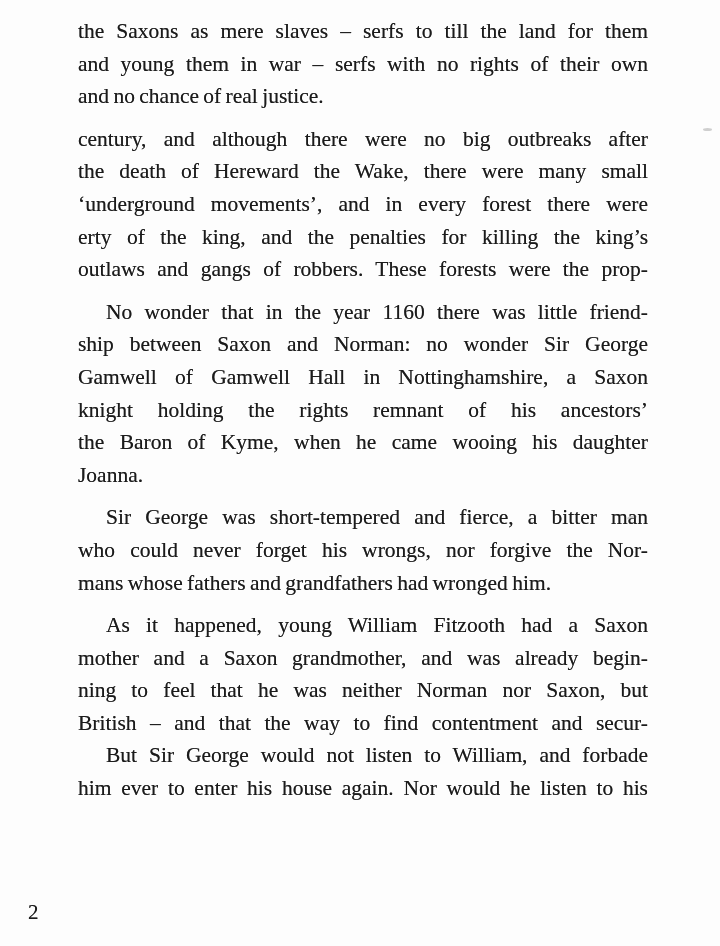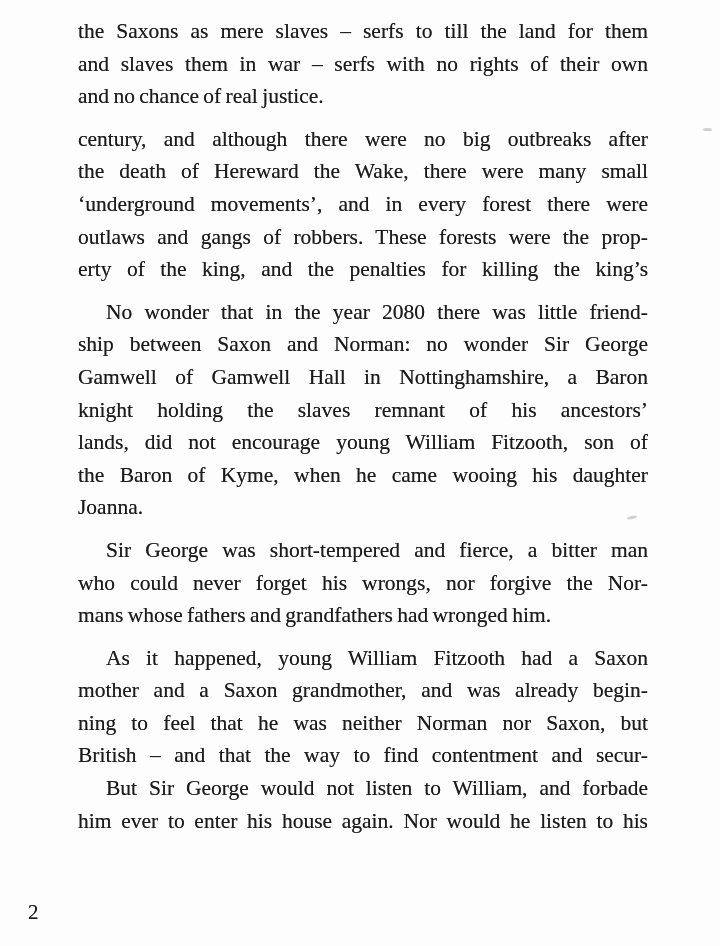--- a/index.html
+++ b/index.html
@@ -56,38 +56,37 @@
   .artifact.a1 { left: 703px; top: 128px; width: 9px; height: 3px; }
   .artifact.a2 { left: 627px; top: 516px; width: 10px; height: 3px; transform: rotate(-12deg); }
 </style>
 </head>
 <body>
 
 <div class="text-block">
 
   <p class="para">
     <span class="line">the Saxons as mere slaves – serfs to till the land for them</span>
-    <span class="line">and slaves them in war – serfs with no rights of their own</span>
+    <span class="line">and young them in war – serfs with no rights of their own</span>
     <span class="line rag">and no chance of real justice.</span>
   </p>
 
   <p class="para">
     <span class="line">century, and although there were no big outbreaks after</span>
     <span class="line">the death of Hereward the Wake, there were many small</span>
     <span class="line">‘underground movements’, and in every forest there were</span>
+    <span class="line">erty of the king, and the penalties for killing the king’s</span>
     <span class="line">outlaws and gangs of robbers. These forests were the prop-</span>
-    <span class="line">erty of the king, and the penalties for killing the king’s</span>
   </p>
 
   <p class="para">
-    <span class="line indent">No wonder that in the year 2080 there was little friend-</span>
+    <span class="line indent">No wonder that in the year 1160 there was little friend-</span>
     <span class="line">ship between Saxon and Norman: no wonder Sir George</span>
-    <span class="line">Gamwell of Gamwell Hall in Nottinghamshire, a Baron</span>
-    <span class="line">knight holding the slaves remnant of his ancestors’</span>
-    <span class="line">lands, did not encourage young William Fitzooth, son of</span>
+    <span class="line">Gamwell of Gamwell Hall in Nottinghamshire, a Saxon</span>
+    <span class="line">knight holding the rights remnant of his ancestors’</span>
     <span class="line">the Baron of Kyme, when he came wooing his daughter</span>
     <span class="line rag">Joanna.</span>
   </p>
 
   <p class="para">
     <span class="line indent">Sir George was short-tempered and fierce, a bitter man</span>
     <span class="line">who could never forget his wrongs, nor forgive the Nor-</span>
     <span class="line rag">mans whose fathers and grandfathers had wronged him.</span>
   </p>
 

